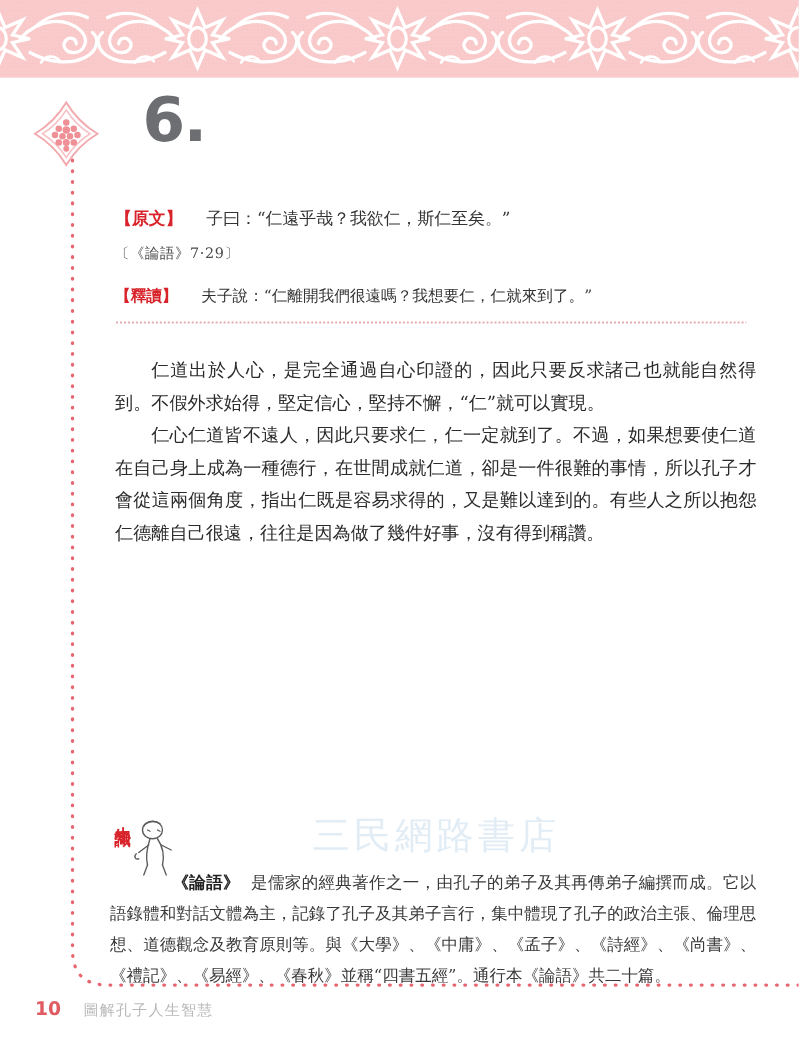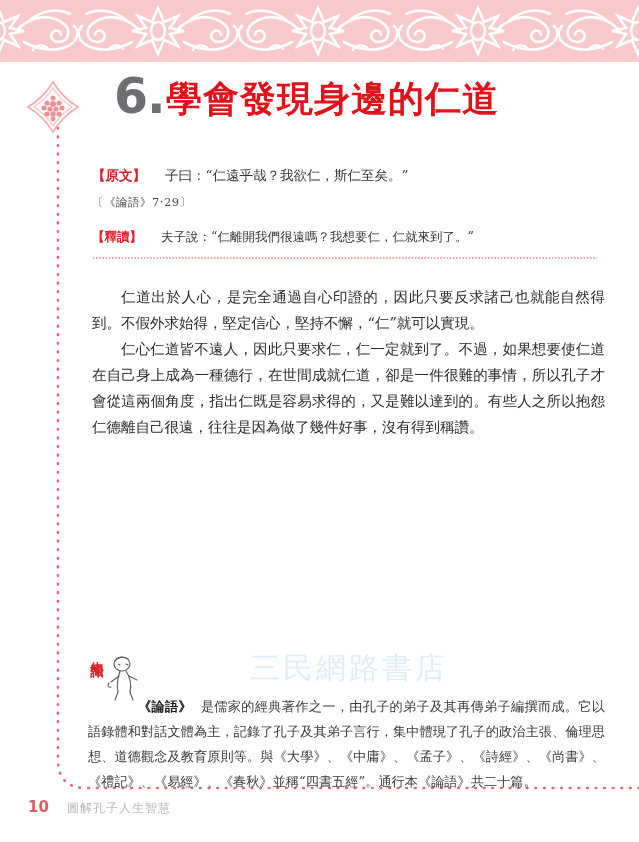--- a/index.html
+++ b/index.html
@@ -282,21 +282,20 @@
         <circle cx="36" cy="28" r="2.6"></circle>
       <circle cx="24" cy="29" r="2.6"></circle>
         <circle cx="30" cy="29" r="2.6"></circle>
       <circle cx="21" cy="34" r="2.6"></circle>
         <circle cx="33" cy="34" r="2.6"></circle>
       <circle cx="27" cy="34" r="2.8"></circle>
       <circle cx="27" cy="39" r="2.4"></circle>
     </g>
   </svg>
   <div class="chapter-num">6.</div>
-  <div class="chapter-title">學會發現身邊的仁道</div>
 </div>
 
 <div class="quote-block">
   <div class="quote-line">
     <span class="tag">【原文】</span><span>子曰：“仁遠乎哉？我欲仁，斯仁至矣。”</span>
   </div>
   <div class="quote-src">〔《論語》7·29〕</div>
   <div class="gloss-line">
     <span class="tag">【釋讀】</span><span>夫子說：“仁離開我們很遠嗎？我想要仁，仁就來到了。”</span>
   </div>

